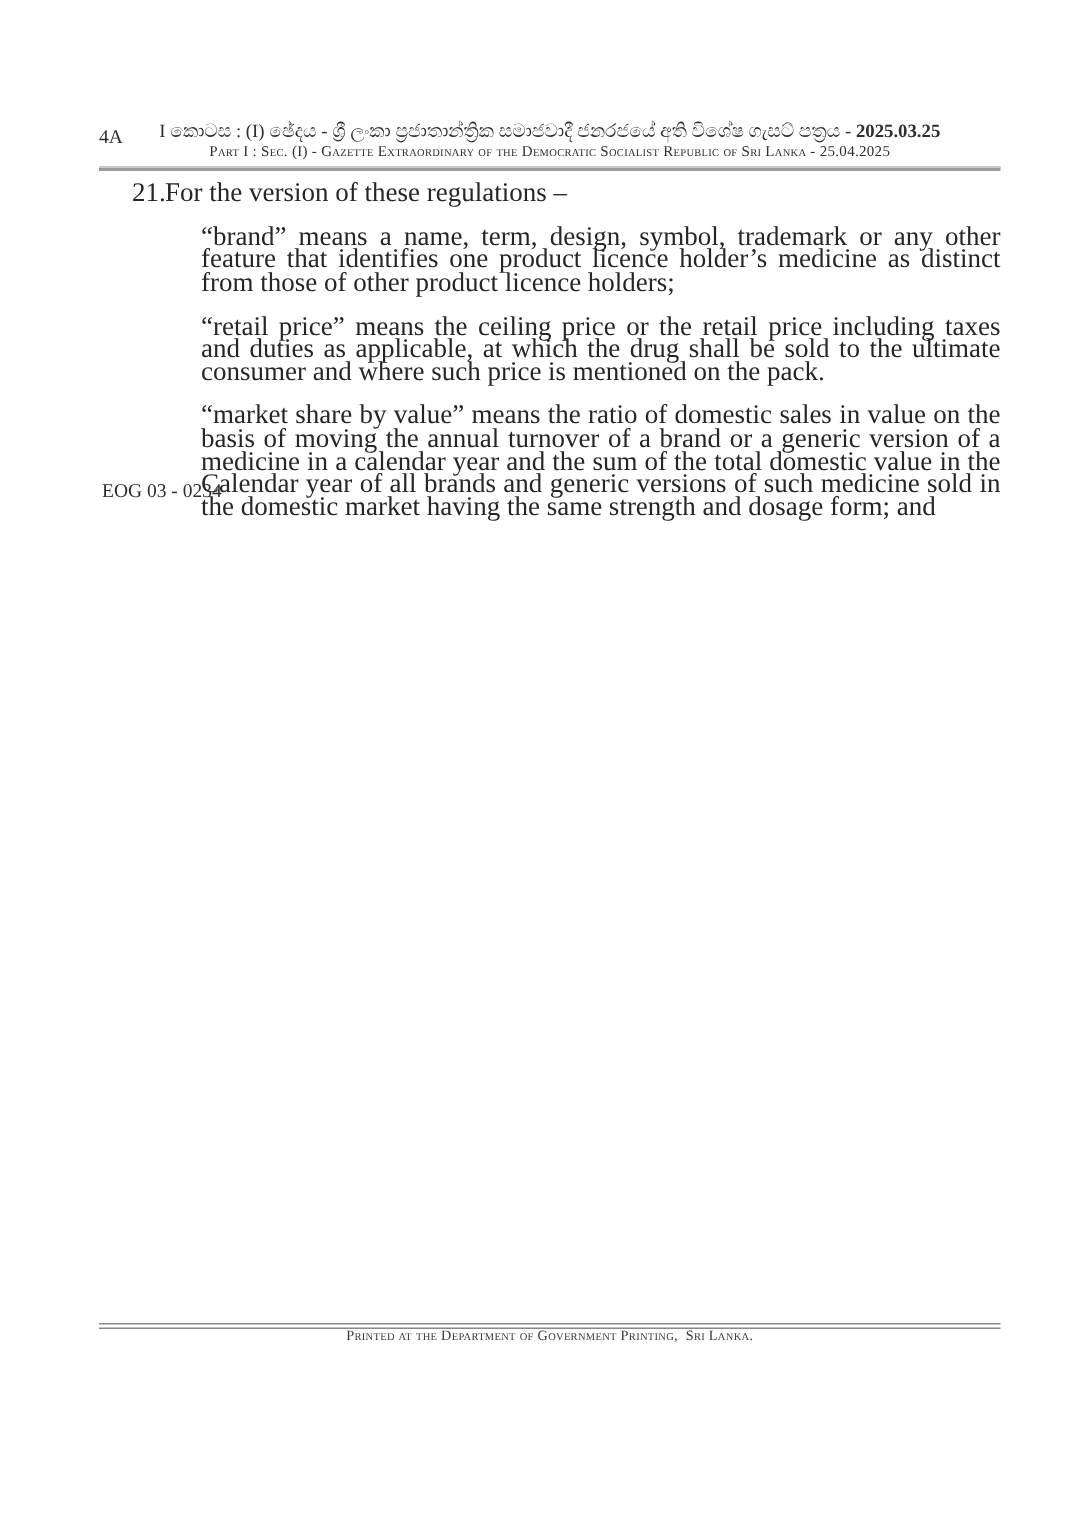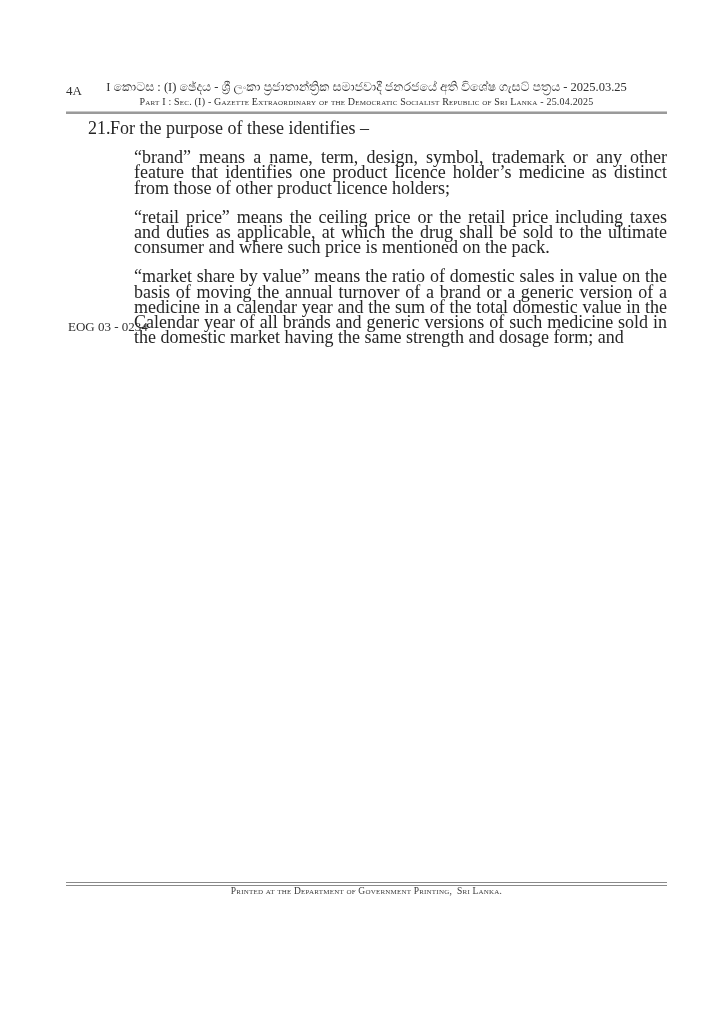--- a/index.html
+++ b/index.html
@@ -25,21 +25,21 @@
     color: #2e2e2e;
   }
   .header-title-si {
     text-align: center;
     font-size: 12.5px;
     line-height: 15px;
     color: #2e2e2e;
     padding: 0 40px;
     white-space: nowrap;
   }
-  .header-title-si .hdr-date { font-weight: normal; margin-top: 12px; }
+  .header-title-si .hdr-date { font-weight: bold; margin-top: 12px; }
   .header-title-en {
     text-align: center;
     font-size: 10px;
     line-height: 13px;
     font-variant: small-caps;
     letter-spacing: 0.2px;
     color: #2e2e2e;
   }
   .header-rule {
     margin-top: 3px;
@@ -104,21 +104,21 @@
     <div class="header-title-si">
       <span>I කොටස : (I) ඡේදය - ශ්‍රී ලංකා ප්‍රජාතාන්ත්‍රික සමාජවාදී ජනරජයේ අති විශේෂ ගැසට් පත්‍රය - </span><span class="hdr-date">2025.03.25</span>
     </div>
     <div class="header-title-en">Part I : Sec. (I) - Gazette Extraordinary of the Democratic Socialist Republic of Sri Lanka - 25.04.2025</div>
     <div class="header-rule"></div>
   </div>
 
   <div class="body-block">
     <div class="reg-row">
       <span class="reg-number">21.</span>
-      <span class="reg-intro">For the purpose of these identifies –</span>
+      <span class="reg-intro">For the version of these regulations –</span>
     </div>
     <p class="definition">“brand” means a name, term, design, symbol, trademark or any other feature that identifies one product licence holder’s medicine as distinct from those of other product licence holders;</p>
     <p class="definition">“retail price” means the ceiling price or the retail price including taxes and duties as applicable, at which the drug shall be sold to the ultimate consumer and where such price is mentioned on the pack.</p>
     <p class="definition">“market share by value” means the ratio of domestic sales in value on the basis of moving the annual turnover of a brand or a generic version of a medicine in a calendar year and the sum of the total domestic value in the Calendar year of all brands and generic versions of such medicine sold in the domestic market having the same strength and dosage form; and</p>
   </div>
 
   <div class="gazette-code">EOG 03 - 0234</div>
 
   <div class="footer-block">
     <div class="footer-rule"></div>

